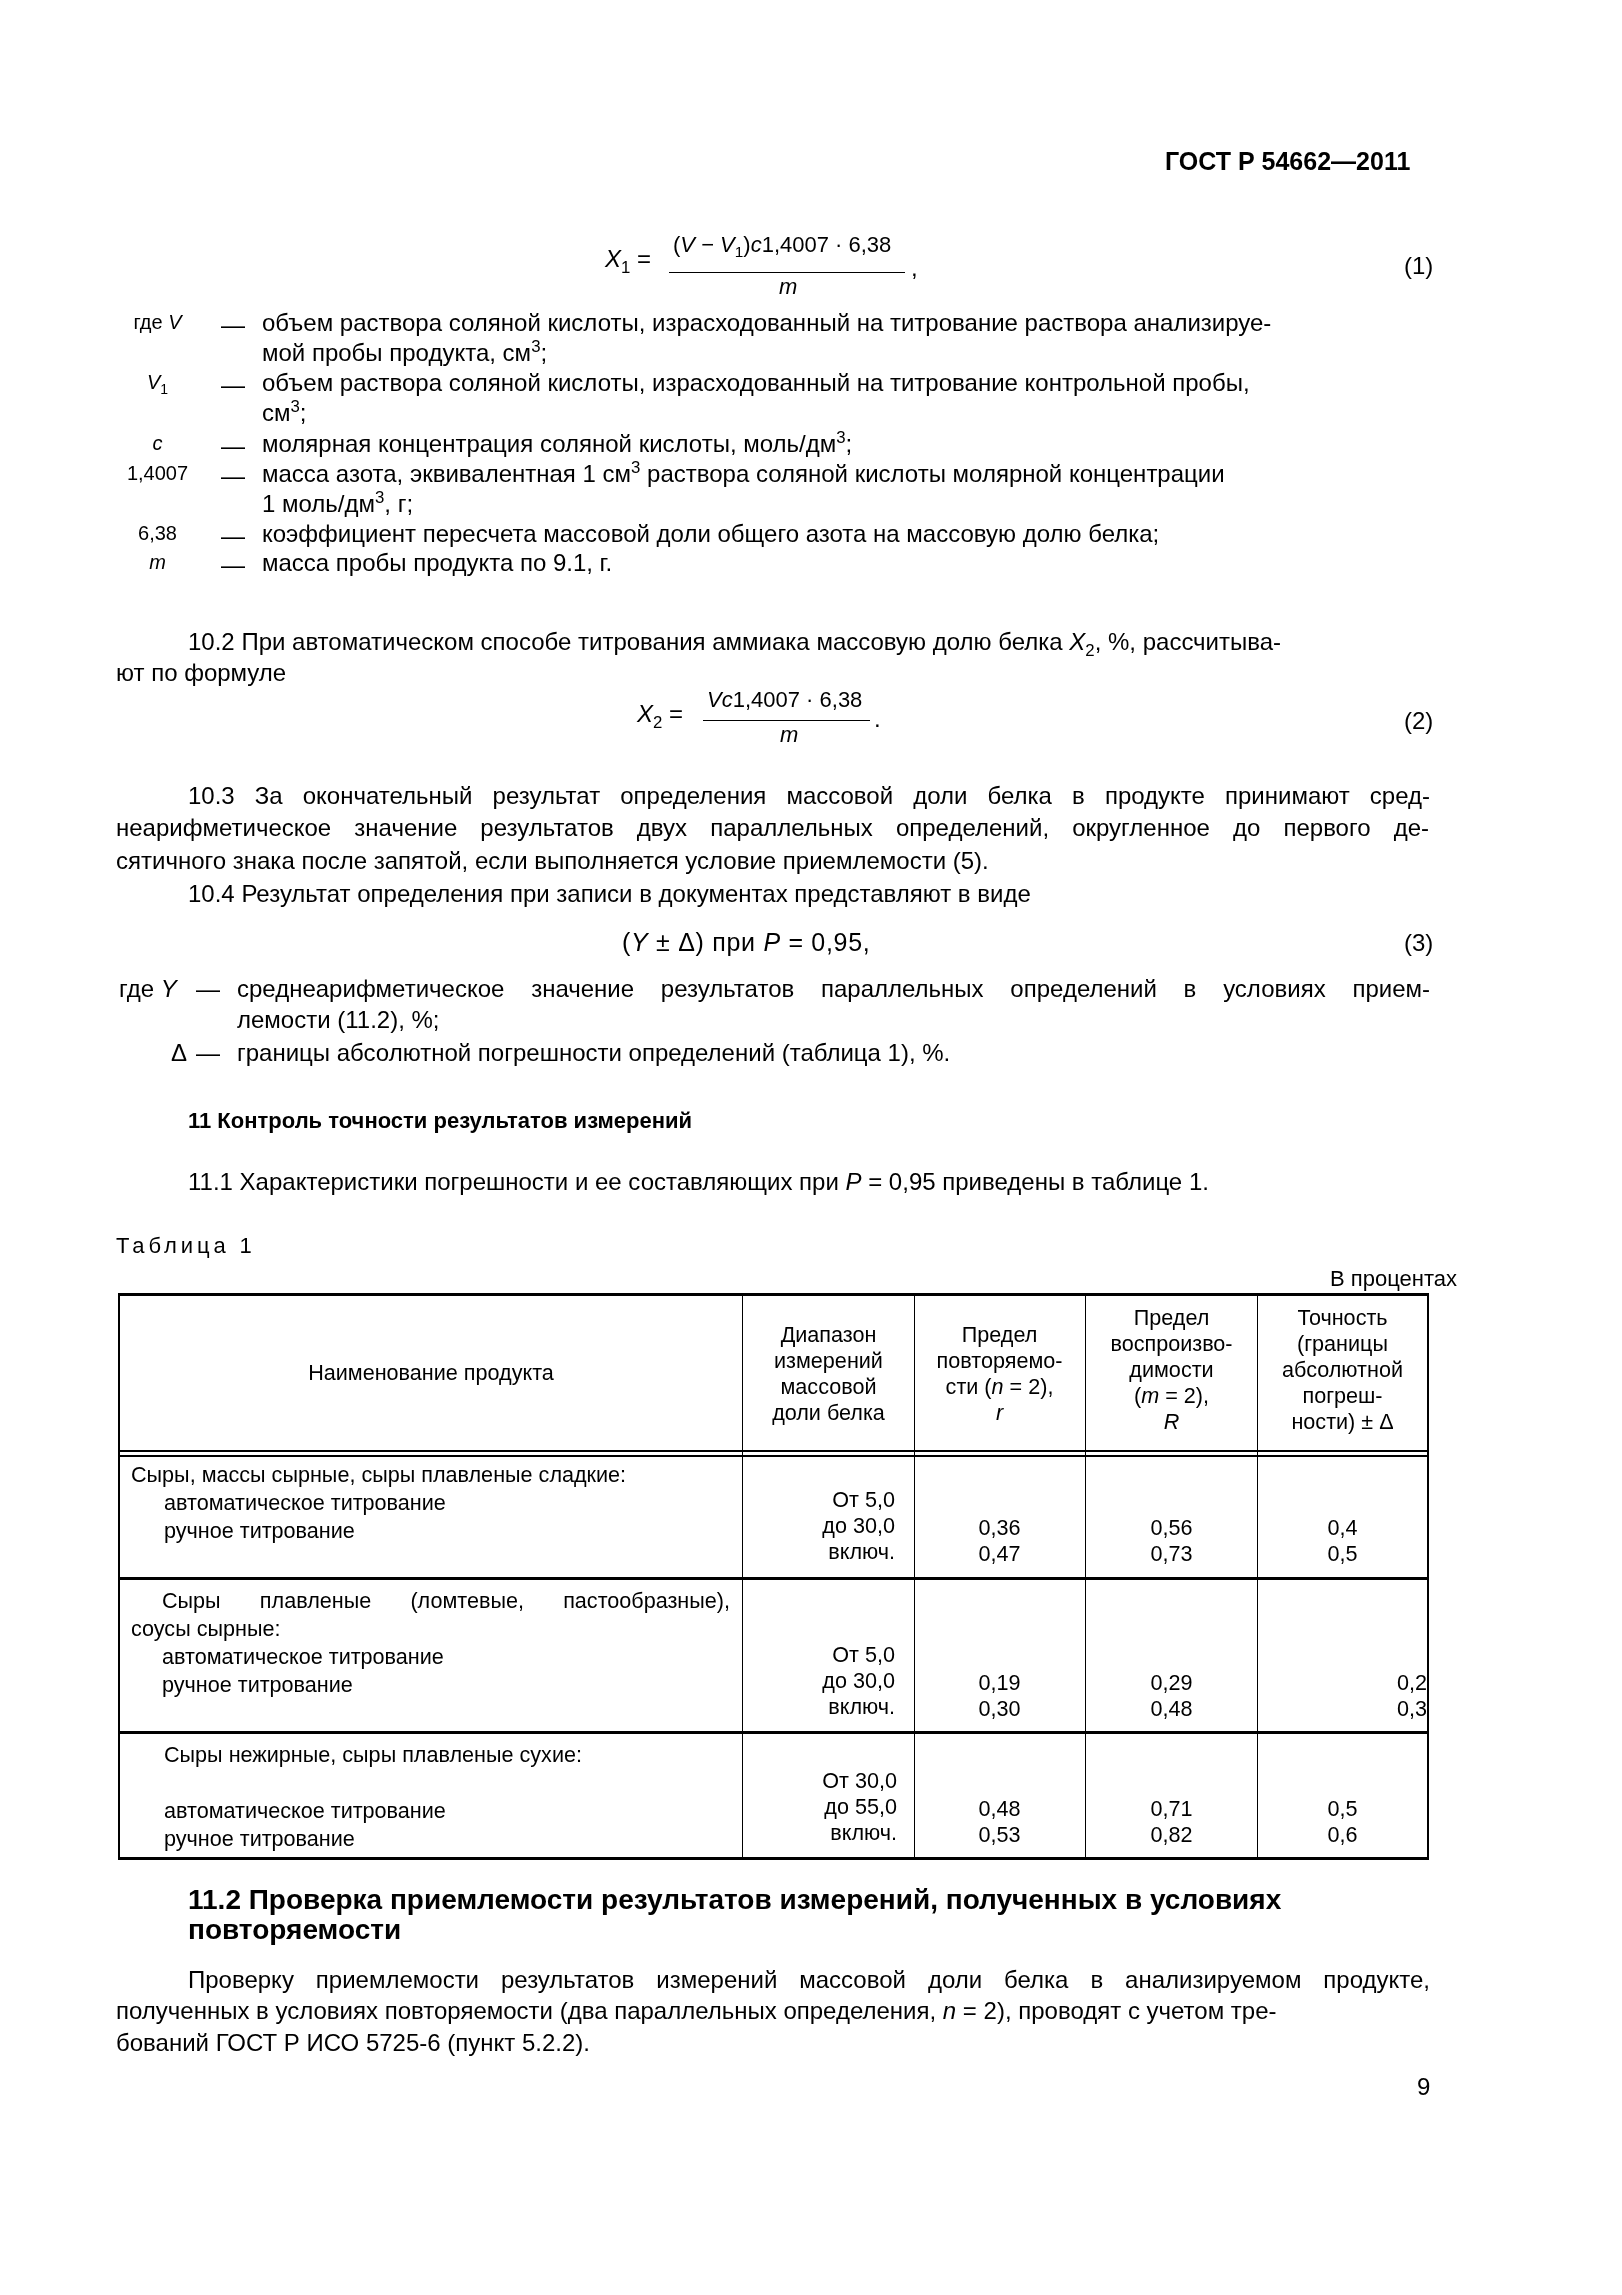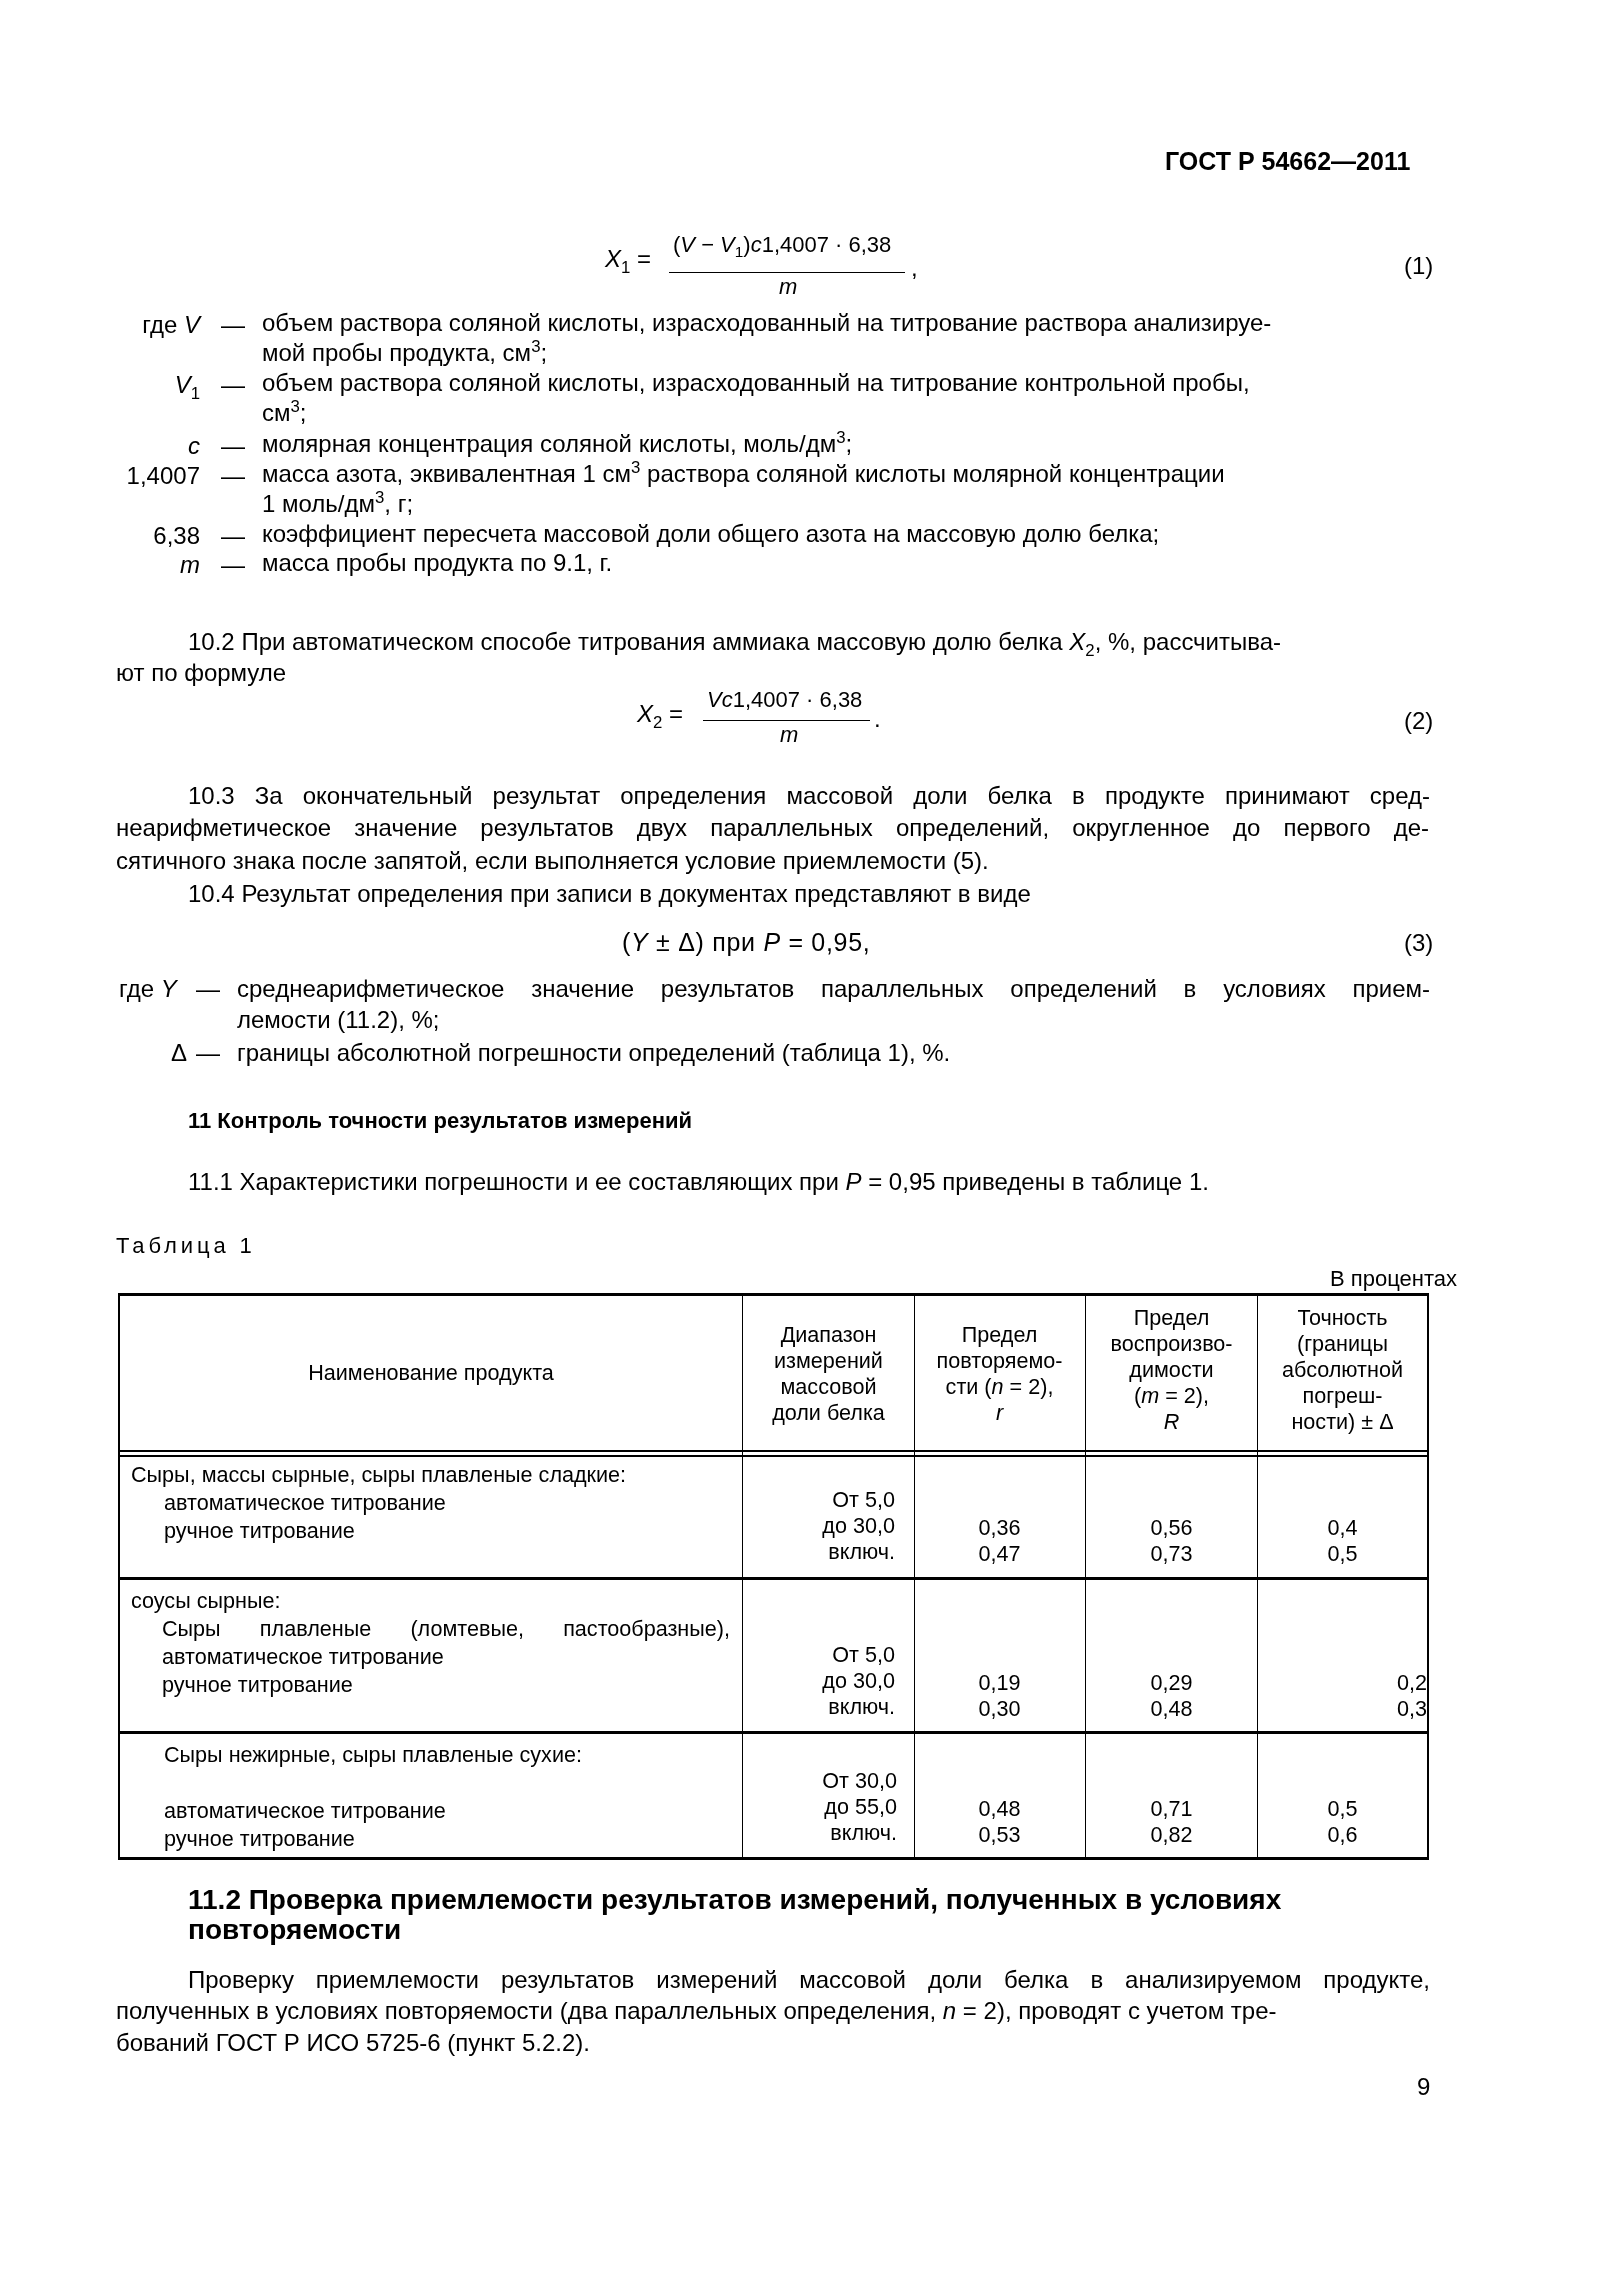--- a/index.html
+++ b/index.html
@@ -8,21 +8,21 @@
   .abs { position: absolute; white-space: nowrap; }
   .t { font-size: 24px; line-height: 33px; }
   .i { font-style: italic; }
   sub, sup { font-size: 70%; line-height: 0; }
   .header { left: 1165px; top: 147px; font-size: 25px; font-weight: bold; }
   
   .formula { position: absolute; font-size: 24px; }
   .frac-line { position: absolute; height: 1.3px; background: #000; }
   .eqno { position: absolute; font-size: 24px; }
   
-  .def-label { position: absolute; text-align: right; width: 85px; left: 115px; font-size: 24px; }
+  .def-label { position: absolute; text-align: center; width: 85px; left: 115px; font-size: 20px; }
   .def-dash { position: absolute; left: 221px; font-size: 24px; }
   .heading { font-size: 22px; font-weight: bold; }
   .subheading { font-size: 28px; font-weight: bold; line-height: 30px; white-space: normal; width: 1165px; }
   .spaced { letter-spacing: 3.9px; }
   .vline { position: absolute; top: 1294px; height: 565px; width: 1.3px; background: #000; }
   .hline { position: absolute; left: 118px; width: 1311px; background: #000; }
   .cell { position: absolute; font-size: 21.6px; line-height: 26px; text-align: center; white-space: nowrap; }
   .cell-l { position: absolute; font-size: 21.6px; line-height: 28px; white-space: nowrap; }
   .pagenum { left: 1417px; top: 2073px; font-size: 24px; }
 </style>
@@ -183,22 +183,22 @@
         <div>0,73</div>
       </div>
     <div class="cell" style="left:1258px; width:169px; top:1515px;">
         <div>0,4</div>
         <div>0,5</div>
       </div>
   </div>
 
   <div>
     <div class="cell-l" style="left:131px; top:1587px; width:599px;">
+      <div style="padding-left:31px; text-align:justify; text-align-last:justify;">Сыры плавленые (ломтевые, пастообразные),</div>
       <div>соусы сырные:</div>
-      <div style="padding-left:31px; text-align:justify; text-align-last:justify;">Сыры плавленые (ломтевые, пастообразные),</div>
       <div style="padding-left:31px;">автоматическое титрование</div>
       <div style="padding-left:31px;">ручное титрование</div>
     </div>
     <div class="cell" style="left:743px; width:152px; top:1642px; text-align:right;">
       <div>От 5,0</div>
         <div>до 30,0</div>
         <div>включ.</div>
     </div>
     <div class="cell" style="left:915px; width:169px; top:1670px;">
         <div>0,19</div>

